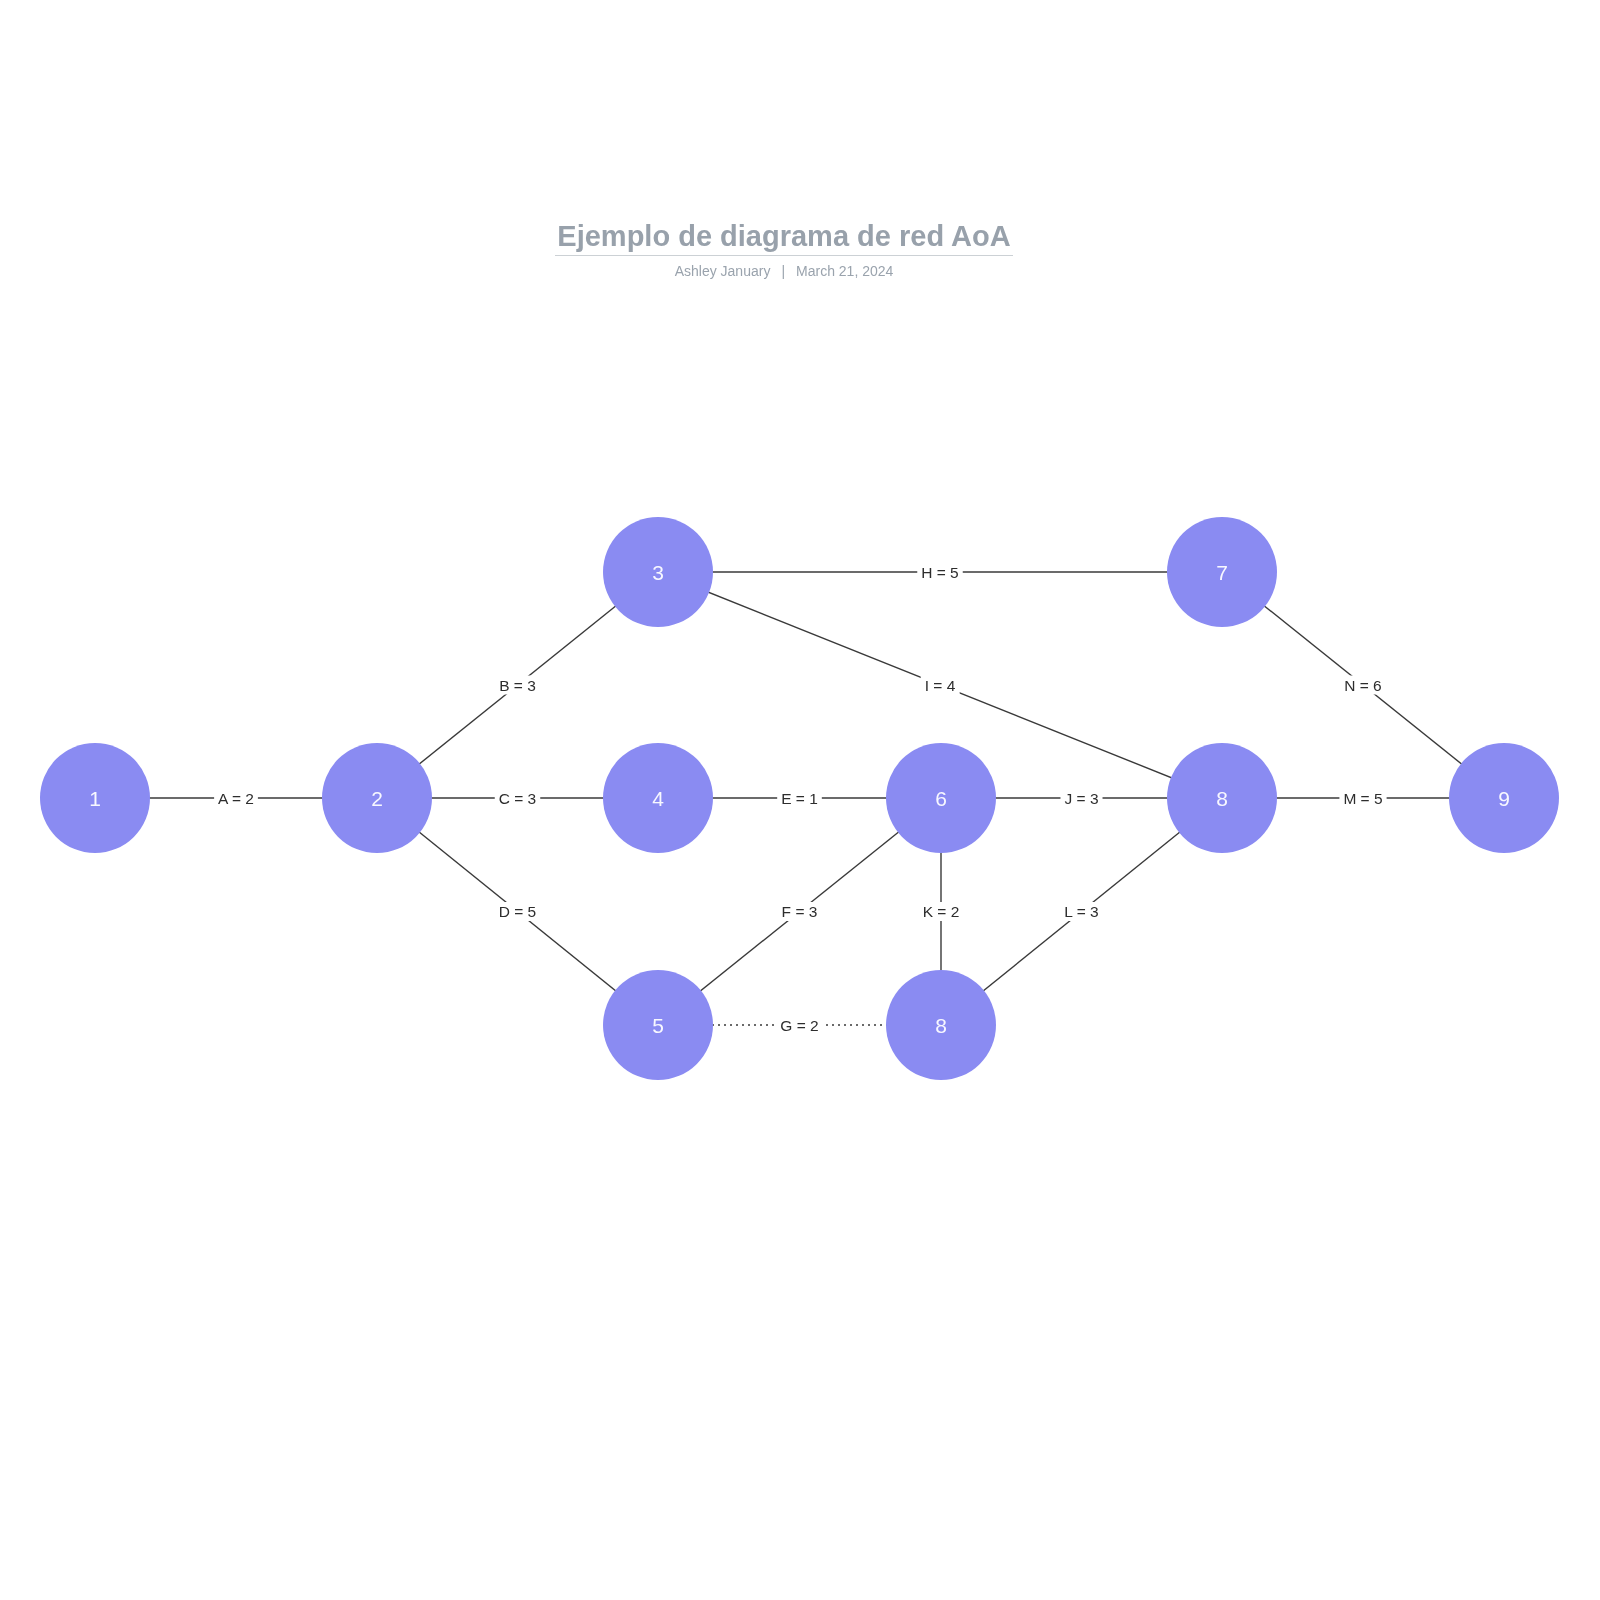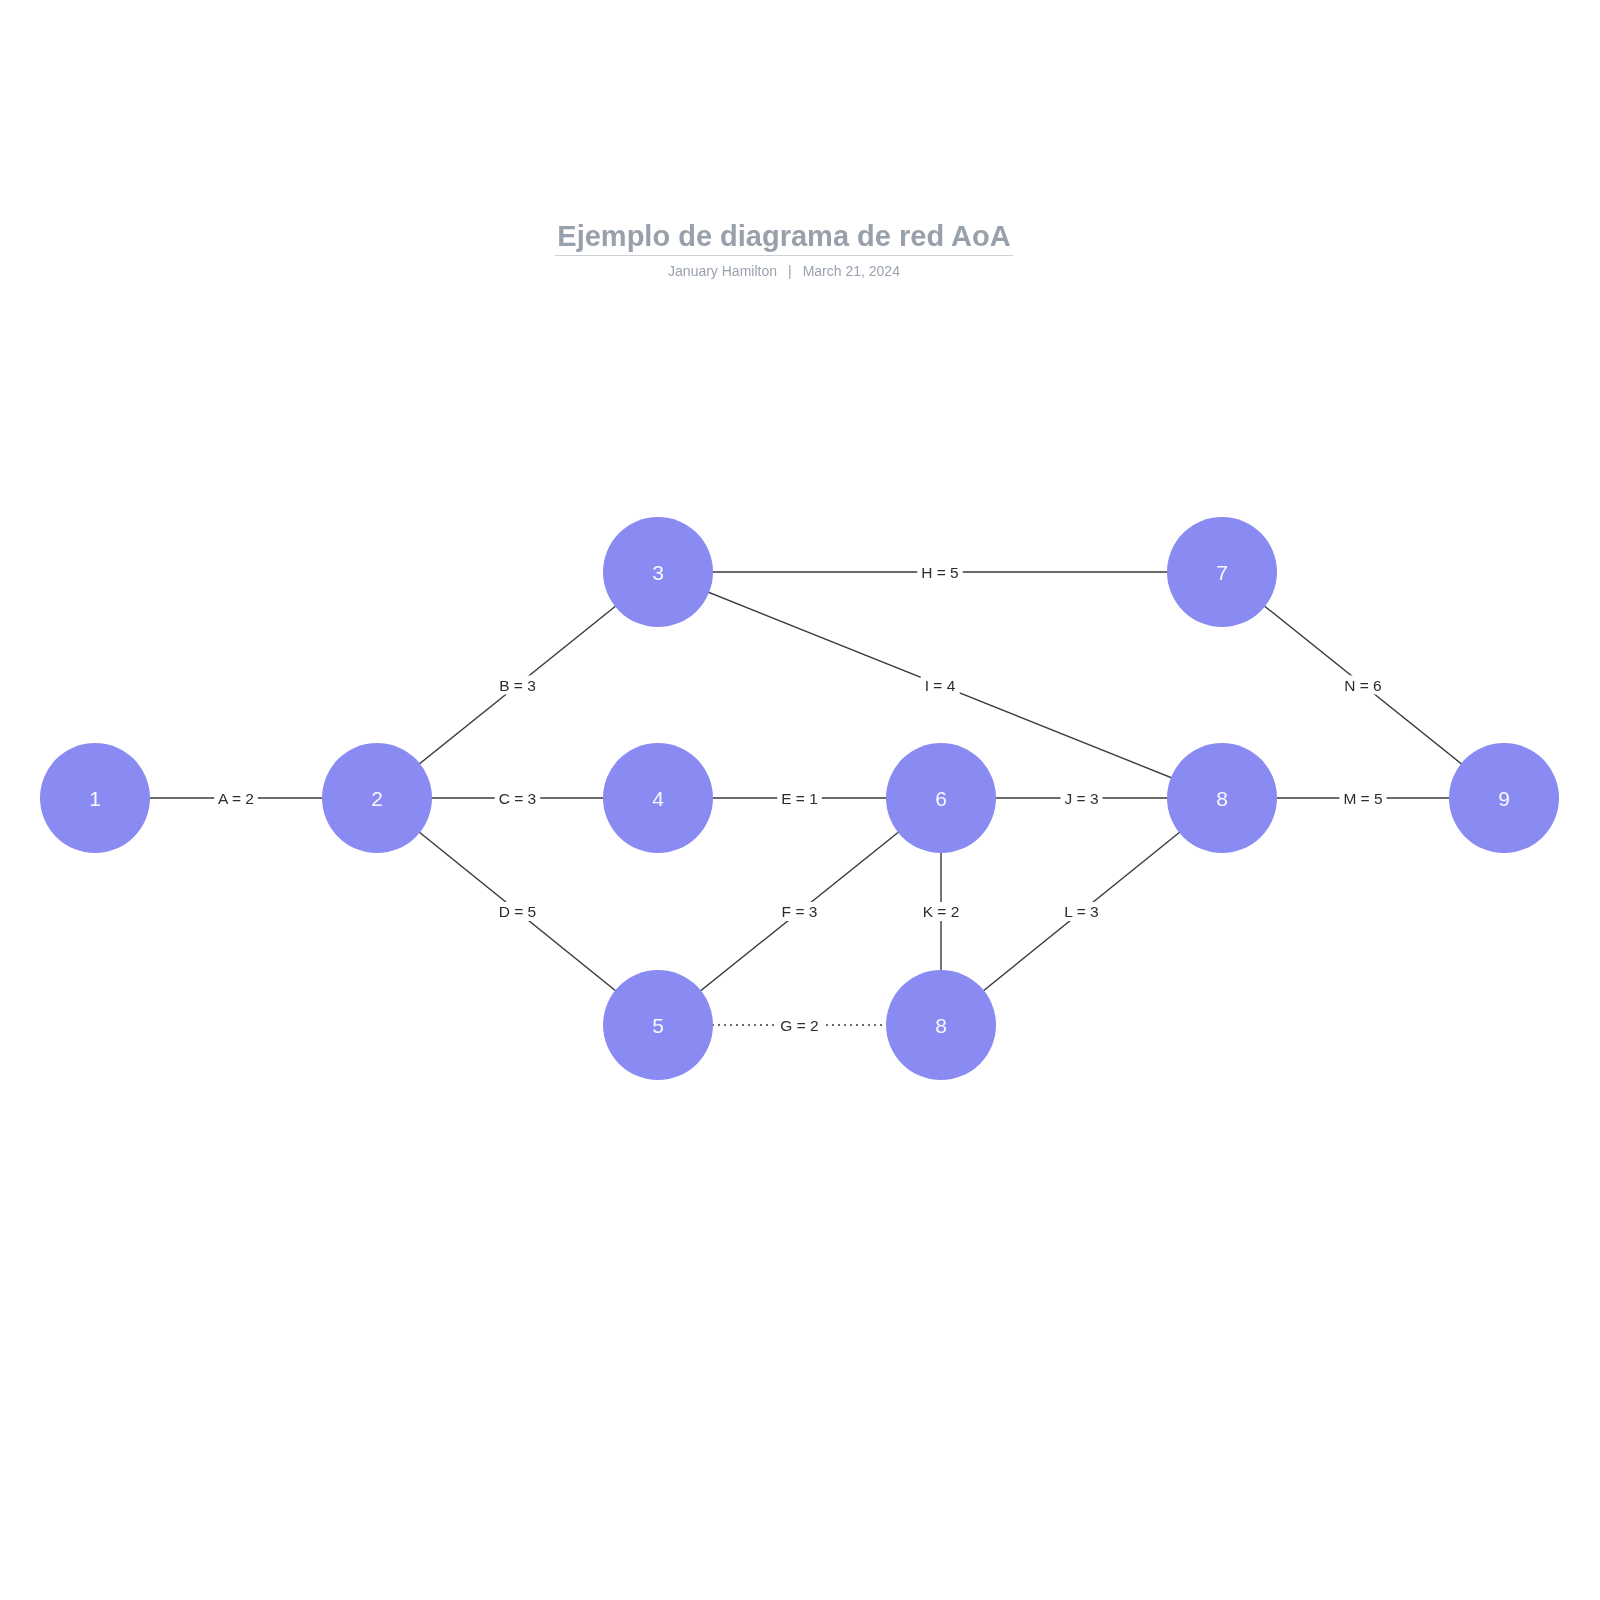--- a/index.html
+++ b/index.html
@@ -57,21 +57,21 @@
 </style>
 </head>
 <body>
 
 <div class="page">
 
   <div class="header">
     <div class="title">Ejemplo de diagrama de red AoA</div>
     <div class="title-rule"></div>
     <div class="byline">
-      <span>January Hamilton</span><span class="sep">|</span><span>March 21, 2024</span>
+      <span>Ashley January</span><span class="sep">|</span><span>March 21, 2024</span>
     </div>
   </div>
 
   <svg id="diagram-svg" width="1600" height="1600" viewBox="0 0 1600 1600" xmlns="http://www.w3.org/2000/svg">
       <line x1="95" y1="798" x2="377" y2="798" stroke="#3a3a3a" stroke-width="1.4"></line>
       <line x1="377" y1="798" x2="658" y2="572" stroke="#3a3a3a" stroke-width="1.4"></line>
       <line x1="377" y1="798" x2="658" y2="798" stroke="#3a3a3a" stroke-width="1.4"></line>
       <line x1="377" y1="798" x2="658" y2="1025" stroke="#3a3a3a" stroke-width="1.4"></line>
       <line x1="658" y1="798" x2="941" y2="798" stroke="#3a3a3a" stroke-width="1.4"></line>
       <line x1="658" y1="1025" x2="941" y2="798" stroke="#3a3a3a" stroke-width="1.4"></line>

